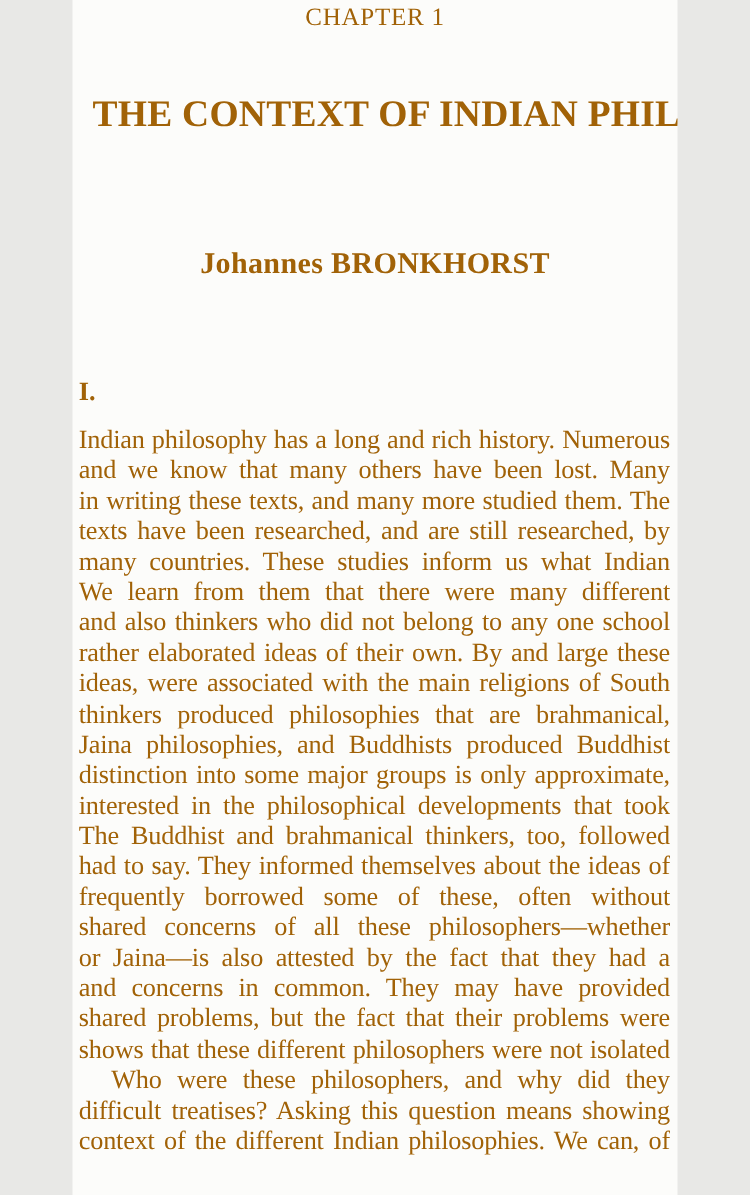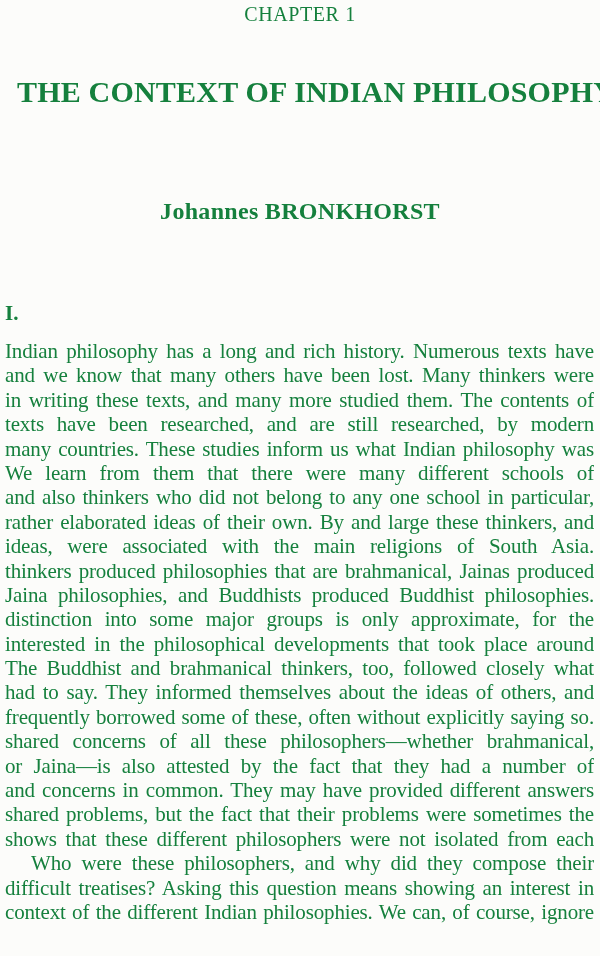--- a/index.html
+++ b/index.html
@@ -2,25 +2,25 @@
 <html><head>
 <meta charset="utf-8">
 <style>
   html, body {
     margin: 0;
     padding: 0;
     background: #e8e8e6;
   }
   .page {
     position: relative;
-    width: 600px;
+    width: 484px;
     height: 956px;
     margin: 0 auto;
     background: #fcfcfa;
-    color: #15803d;
+    color: #a16207;
     font-family: "Liberation Serif", "DejaVu Serif", serif;
     overflow: hidden;
     box-sizing: border-box;
   }
   .chapter-heading {
     position: absolute;
     top: 2px;
     left: 0;
     width: 100%;
     text-align: center;

